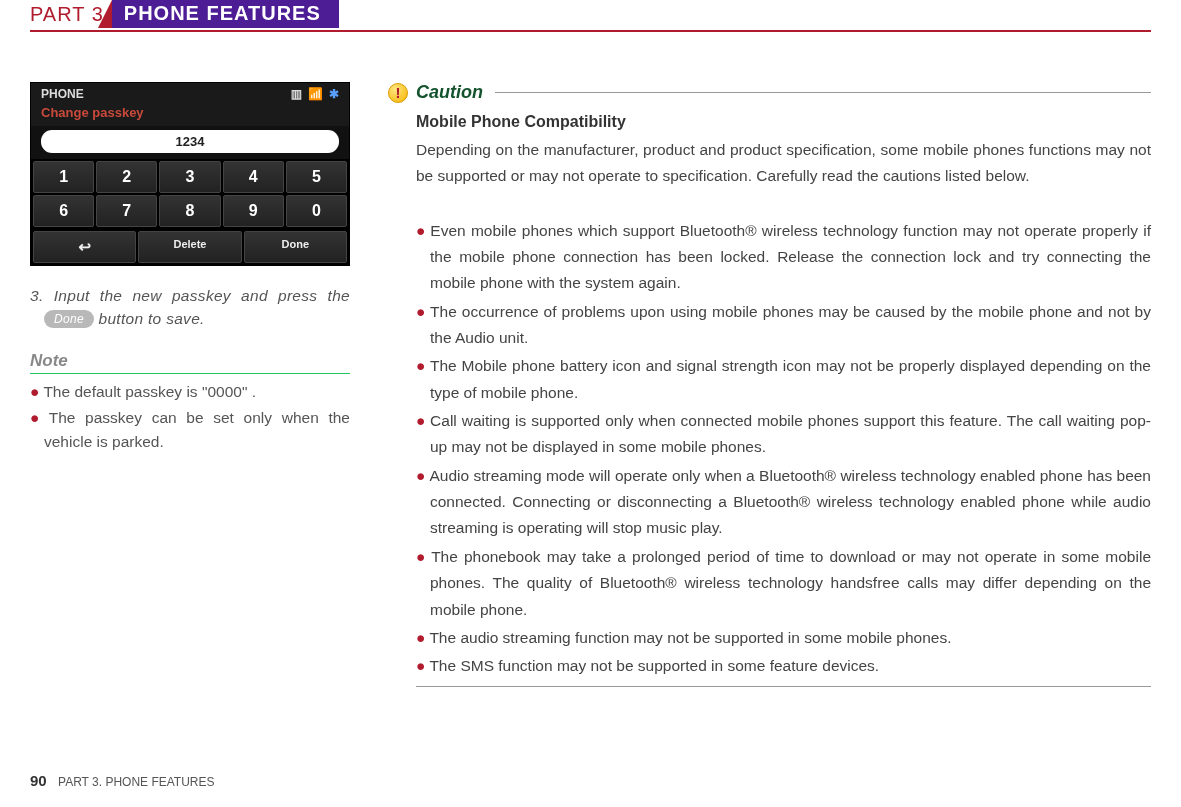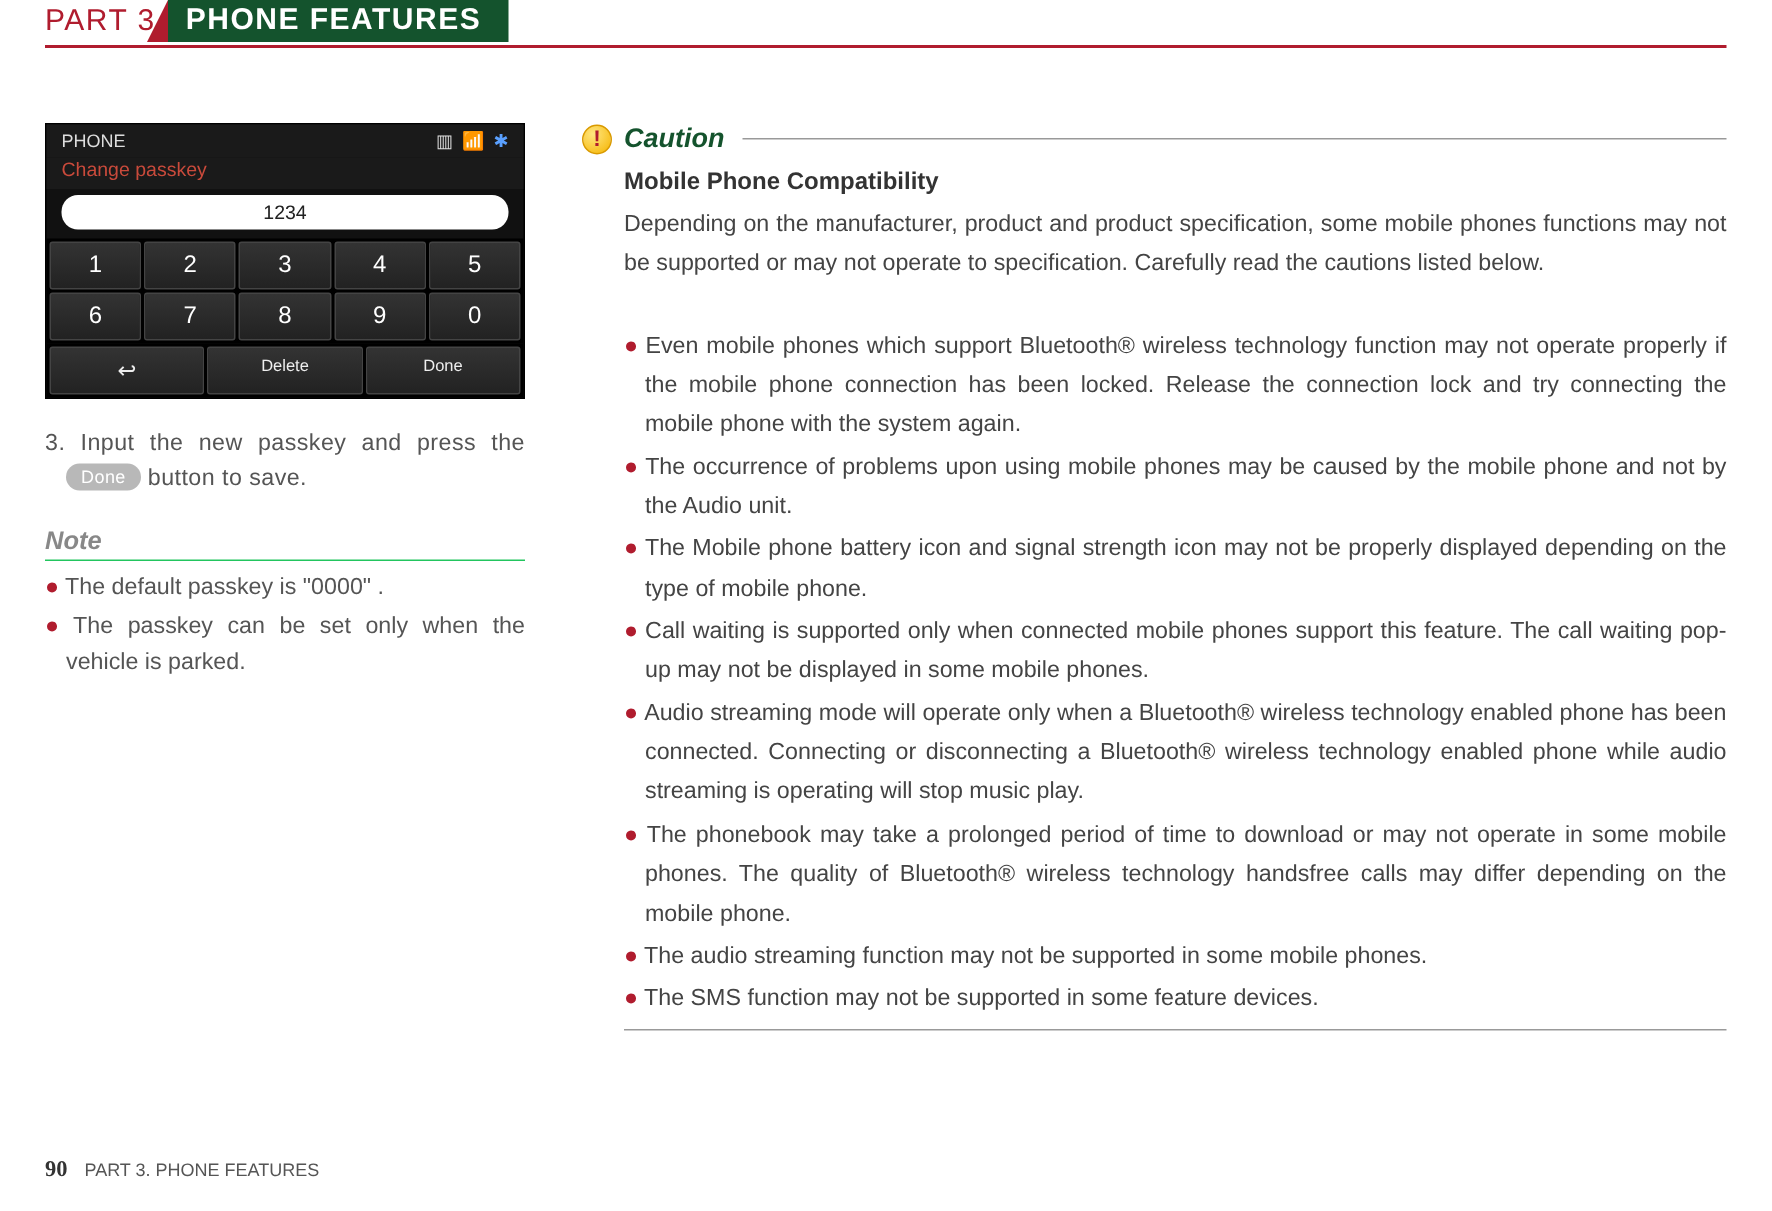--- a/index.html
+++ b/index.html
@@ -20,21 +20,21 @@
   }
   .part-label {
     background: #fff;
     color: #b01c2e;
     font-weight: 300;
     font-size: 20px;
     padding-right: 8px;
     letter-spacing: 1px;
   }
   .header-bar {
-    background: #14532d;
+    background: #4c1d95;
     color: #fff;
     font-weight: bold;
     font-size: 20px;
     letter-spacing: 1px;
     padding: 4px 18px 4px 12px;
     height: 28px;
     display: flex;
     align-items: center;
     position: relative;
   }
@@ -63,20 +63,21 @@
   }
   .col-right {
     flex: 1;
   }
   
   .screenshot {
     width: 320px;
     border: 1px solid #000;
     background: #111;
     margin-bottom: 18px;
+    font-weight: bold;
   }
   .ss-top {
     display: flex;
     justify-content: space-between;
     align-items: center;
     background: #1a1a1a;
     padding: 4px 10px;
     font-size: 12px;
     color: #ddd;
   }
@@ -130,20 +131,21 @@
   }
   .ss-back-icon { font-size: 15px; }
   .step-text {
     font-size: 15.5px;
     color: #555;
     line-height: 1.5;
     padding-left: 14px;
     text-indent: -14px;
     letter-spacing: 0.3px;
     text-align: justify;
+    font-style: italic;
   }
   .inline-btn {
     display: inline-block;
     background: #b8b8b8;
     color: #fff;
     border-radius: 9px;
     padding: 0 10px;
     font-size: 12px;
     text-indent: 0;
     vertical-align: 1px;
@@ -237,21 +239,21 @@
     border-bottom: 1px solid #999;
     margin-top: 6px;
   }
   .footer {
     position: absolute;
     bottom: 18px;
     left: 30px;
     font-size: 12px;
     color: #555;
   }
-  .footer .pn { font-weight: bold; font-size: 15px; color: #333; margin-right: 8px; font-family: Liberation Serif, serif; }
+  .footer .pn { font-weight: bold; font-size: 15px; color: #333; margin-right: 8px; }
 </style>
 </head>
 <body>
 
 <div class="header">
   <span class="part-label">PART 3</span>
   <div class="header-bar">
     <span class="header-title">PHONE FEATURES</span>
   </div>
 </div>

